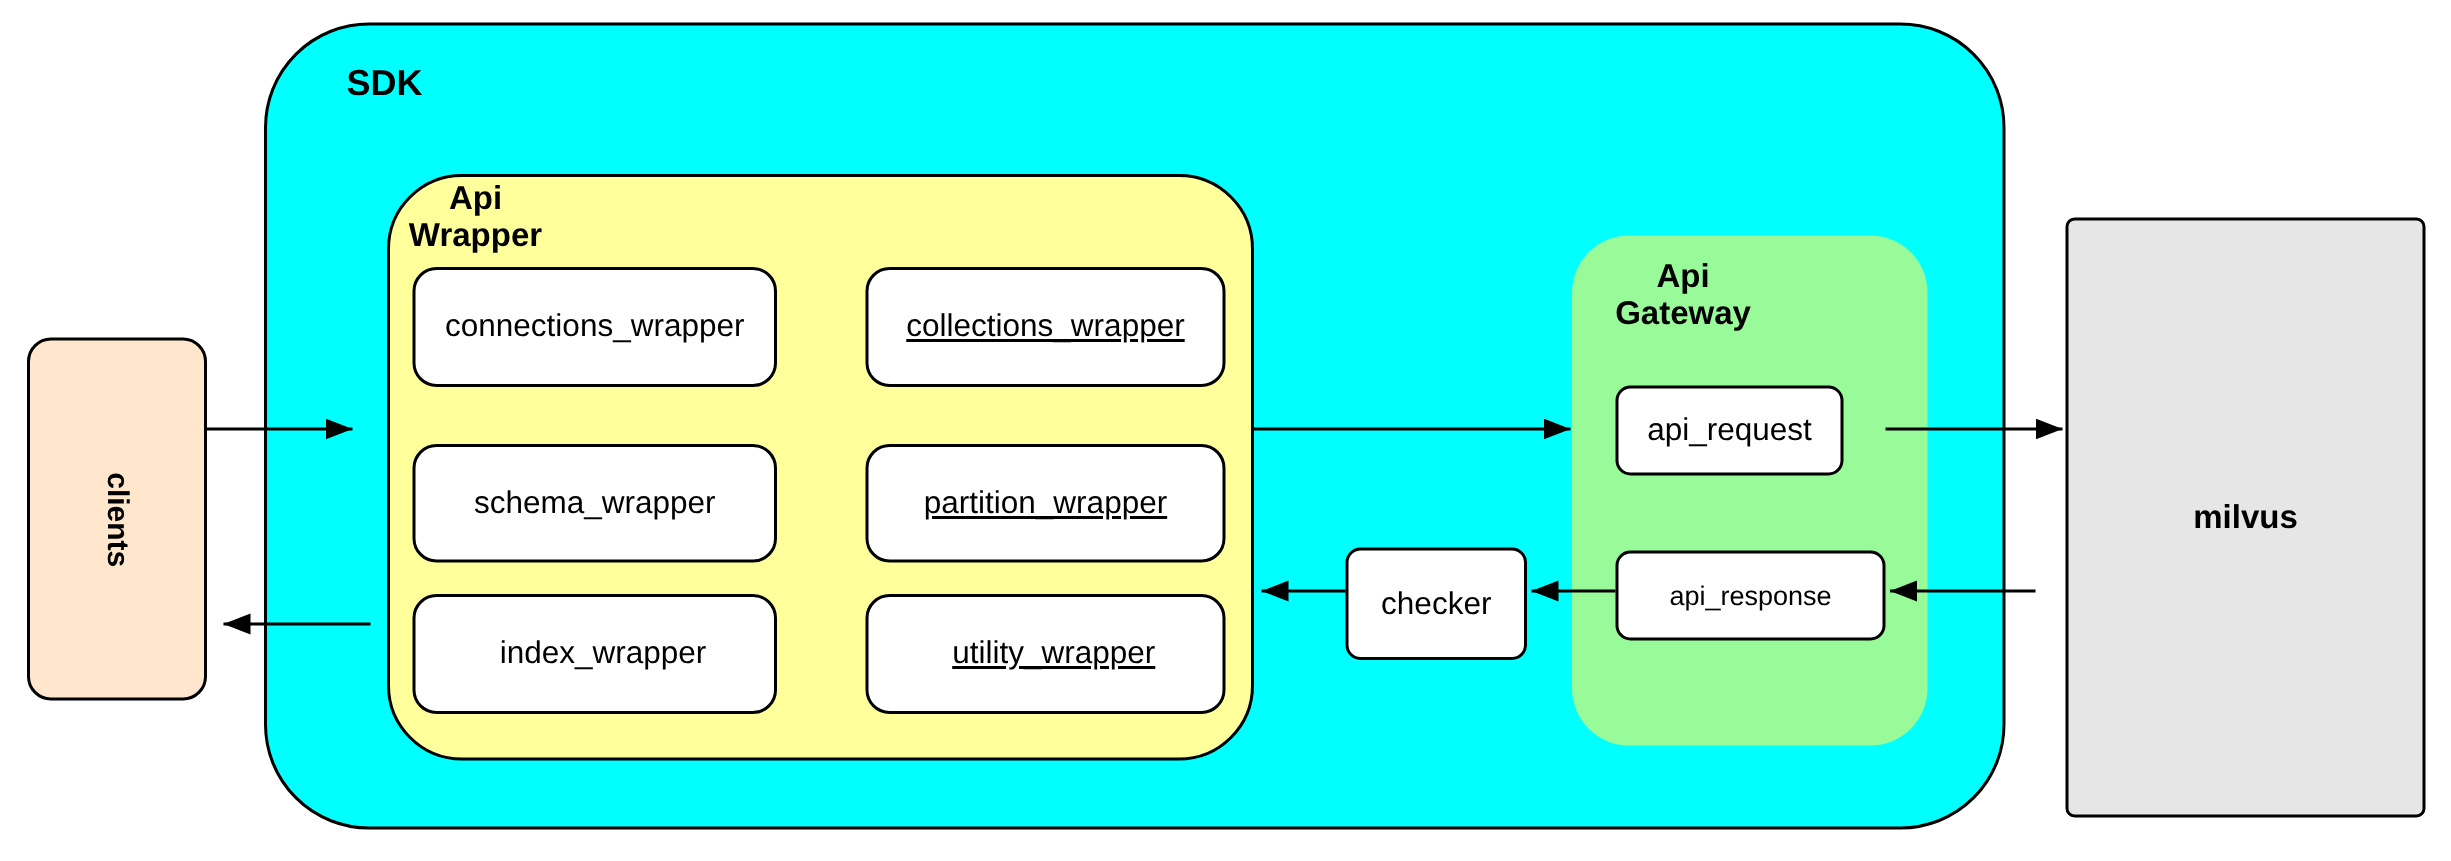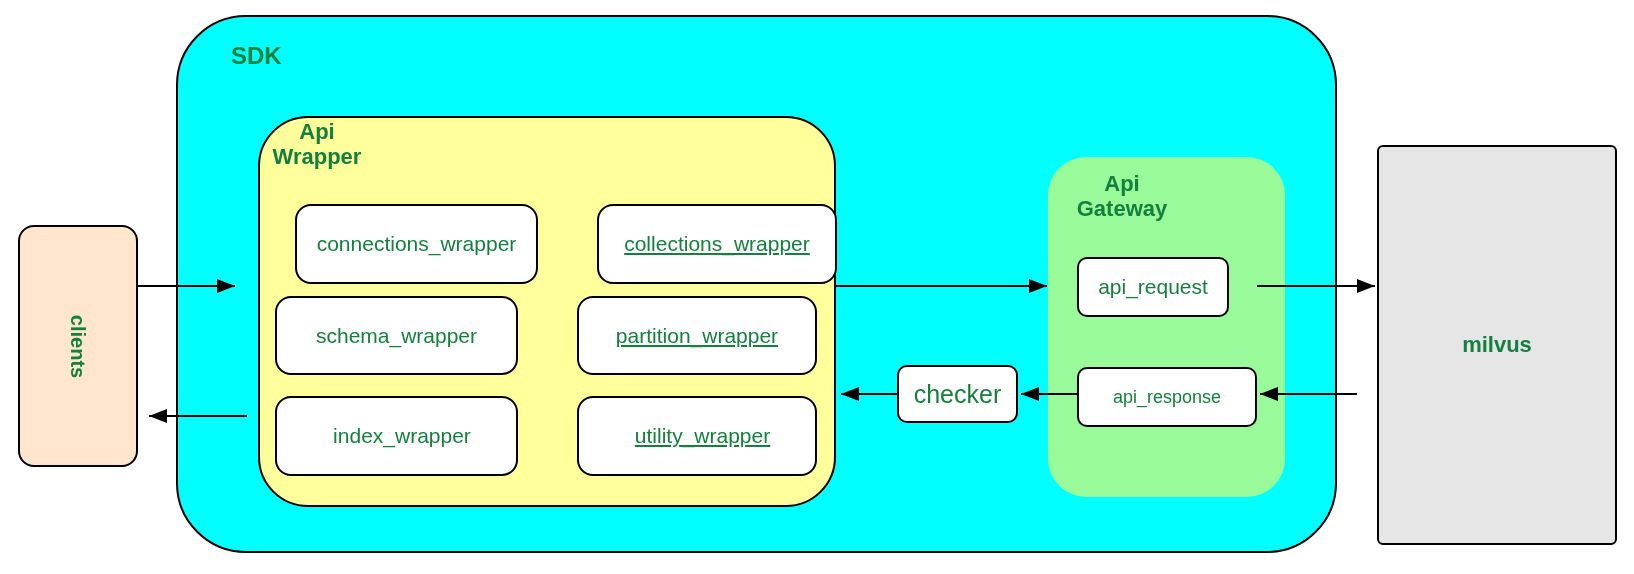--- a/index.html
+++ b/index.html
@@ -2,21 +2,21 @@
 <html><head>
 <meta charset="utf-8">
 <style>
   html, body { margin: 0; padding: 0; background: #ffffff; }
   #canvas {
     position: relative;
     width: 1634px;
     height: 574px;
     background: #ffffff;
     font-family: "Liberation Sans", sans-serif;
-    color: #15803d;
+    color: #000000;
     overflow: hidden;
   }
   .abs { position: absolute; box-sizing: border-box; }
   .node {
     position: absolute;
     box-sizing: border-box;
     border: 2px solid #000000;
     display: flex;
     align-items: center;
     justify-content: center;
@@ -38,25 +38,25 @@
   .sdk-label     { left: 231px; top: 42px; font-weight: bold; font-size: 24px; }
   .wrapper-label { left: 257px; top: 119px; width: 120px; text-align: center;
                    font-weight: bold; font-size: 22px; line-height: 25px; }
   .gateway-label { left: 1047px; top: 171px; width: 150px; text-align: center;
                    font-weight: bold; font-size: 22px; line-height: 25px; }
 
   
   .module { background: #ffffff; border-radius: 16px; font-size: 21px; }
   .m-col-l { left: 275px; width: 243px; }
   .m-col-r { left: 577px; width: 240px; text-decoration: underline; }
-  .m-row-1 { top: 204px; height: 80px; margin-left: 20px; }
+  .m-row-1 { top: 178px; height: 80px; }
   .m-row-2 { top: 296px; height: 79px; }
   .m-row-3 { top: 396px; height: 80px; padding-left: 11px; }
 
-  .checker      { left: 897px;  top: 365px; width: 121px; height: 58px; background: #ffffff; border-radius: 10px; font-size: 25px; }
+  .checker      { left: 897px;  top: 365px; width: 121px; height: 75px; background: #ffffff; border-radius: 10px; font-size: 21px; }
   .api-request  { left: 1077px; top: 257px; width: 152px; height: 60px; background: #ffffff; border-radius: 10px; font-size: 21px; }
   .api-response { left: 1077px; top: 367px; width: 180px; height: 60px; background: #ffffff; border-radius: 10px; font-size: 18px; }
 
   
   #arrows { position: absolute; left: 0; top: 0; width: 1634px; height: 574px; z-index: 10; pointer-events: none; }
 </style>
 </head>
 <body>
 
 <div id="canvas">

